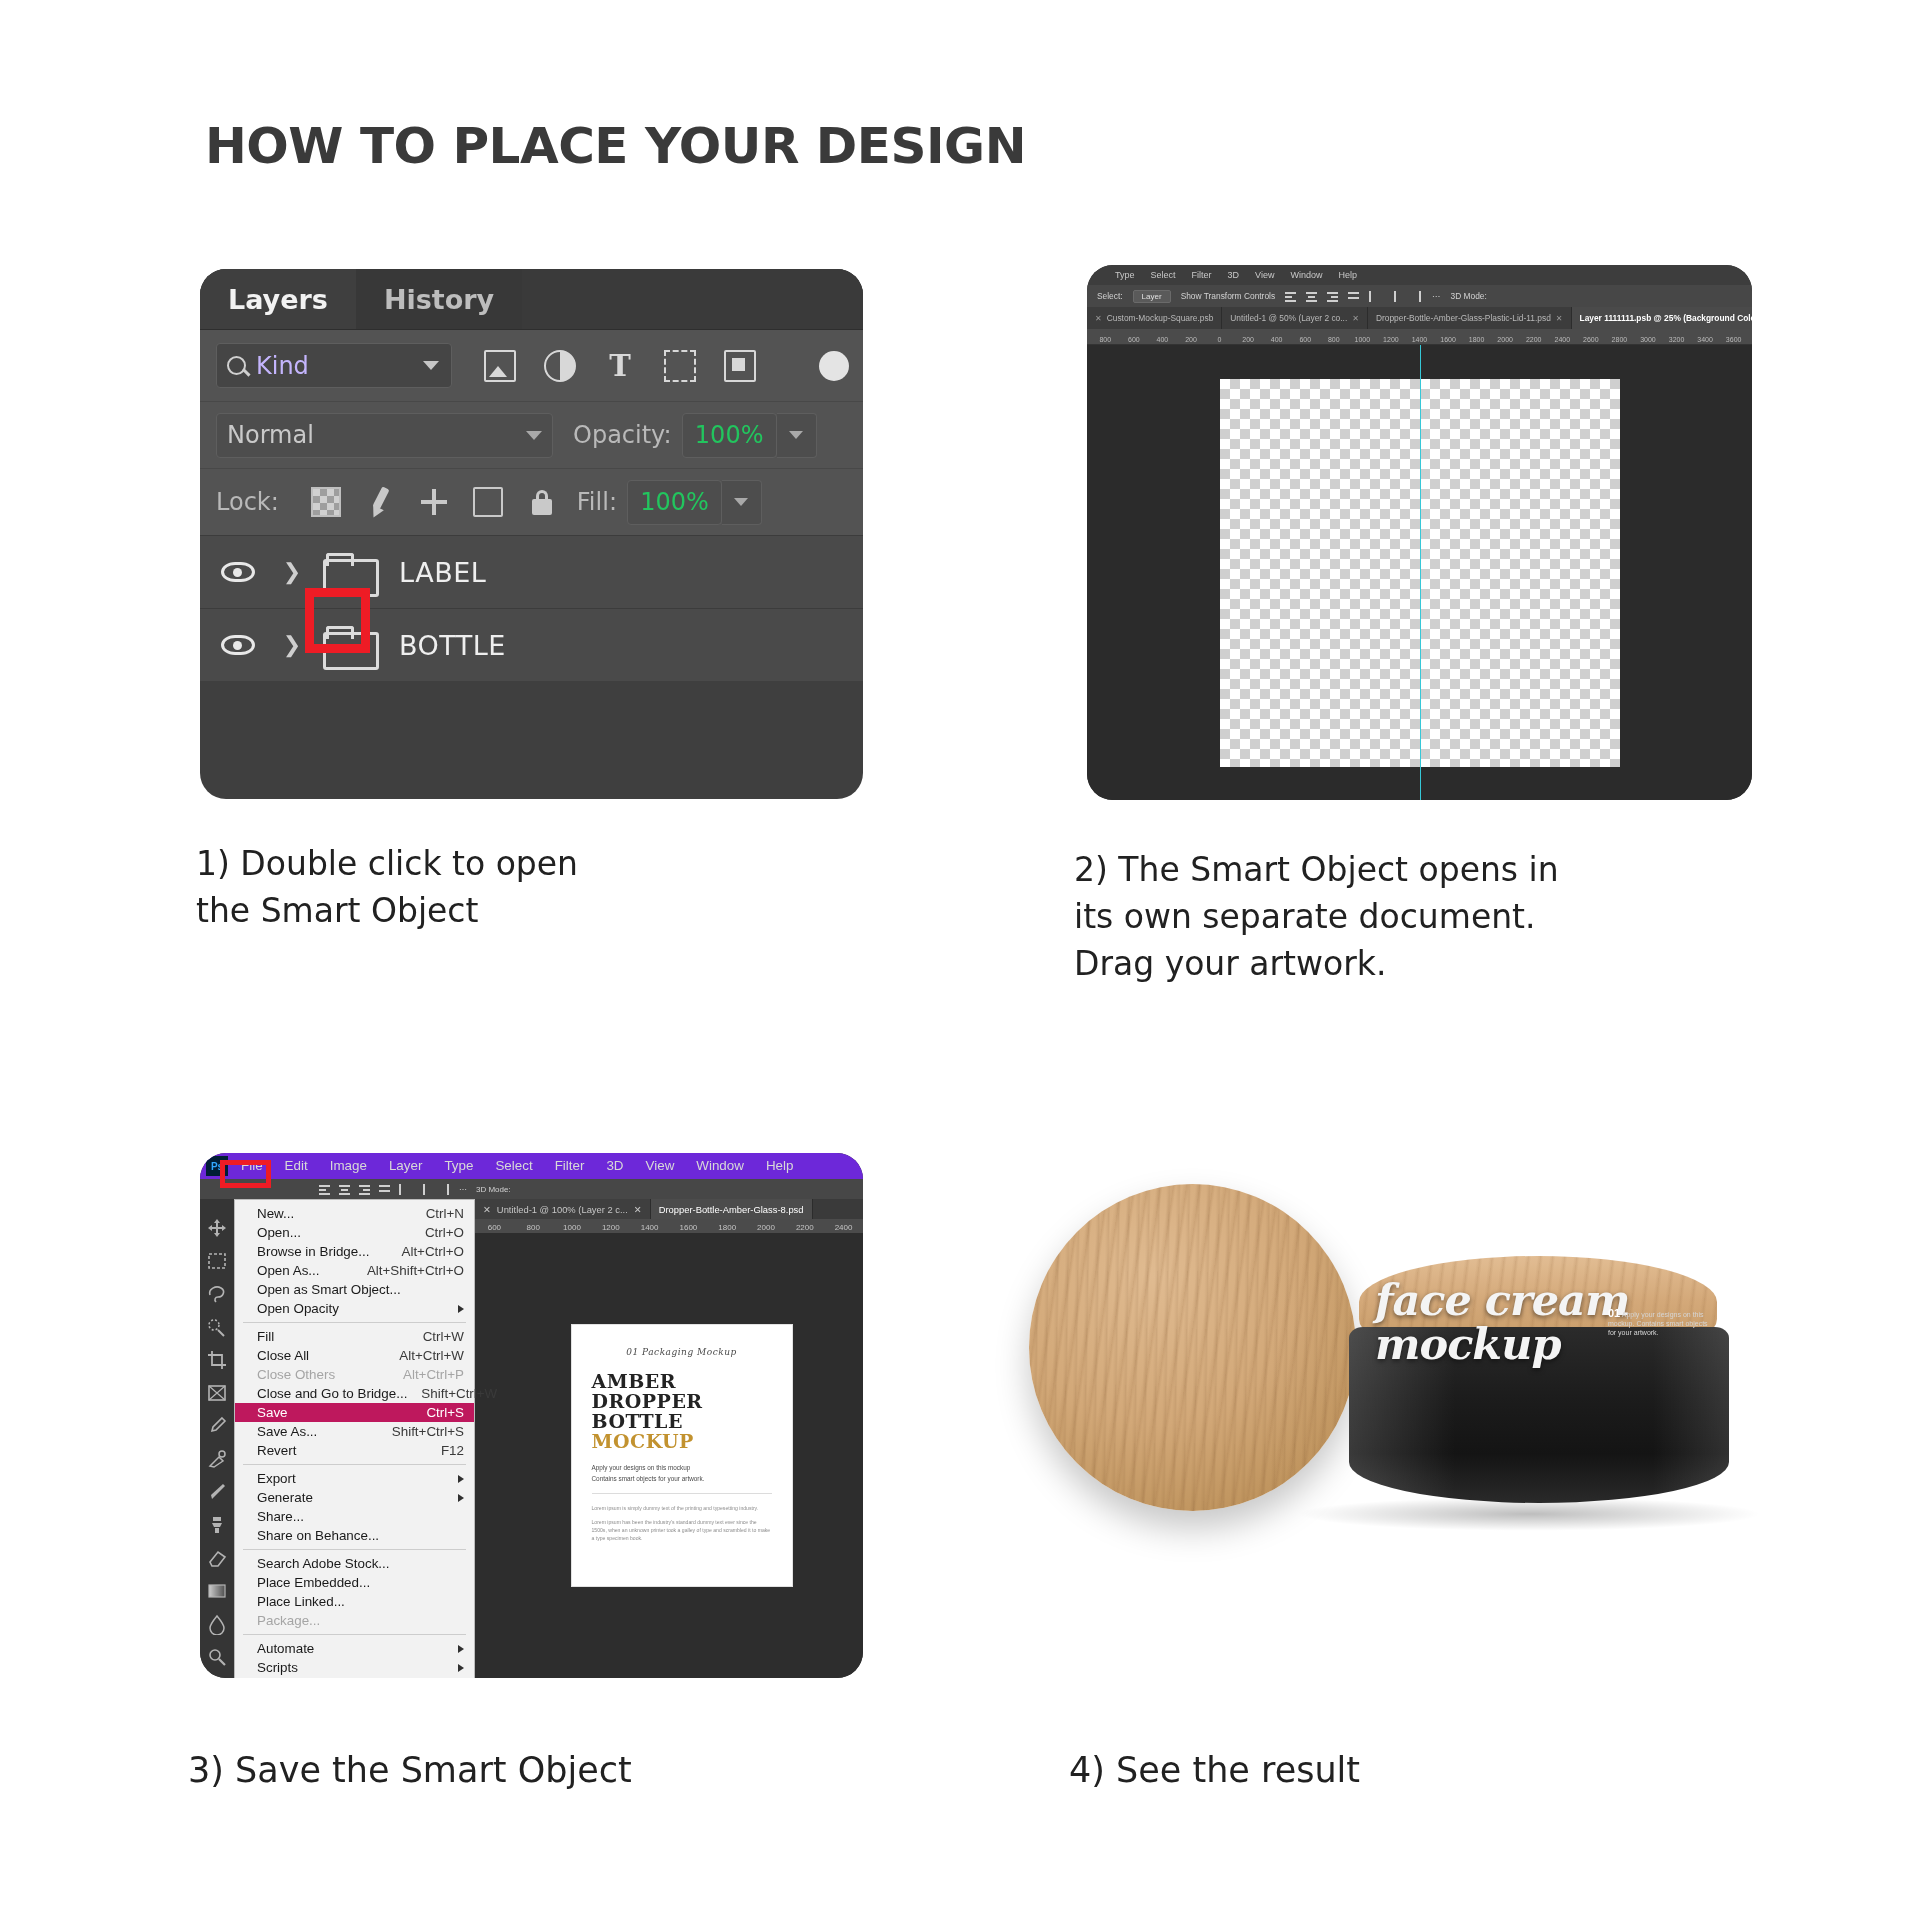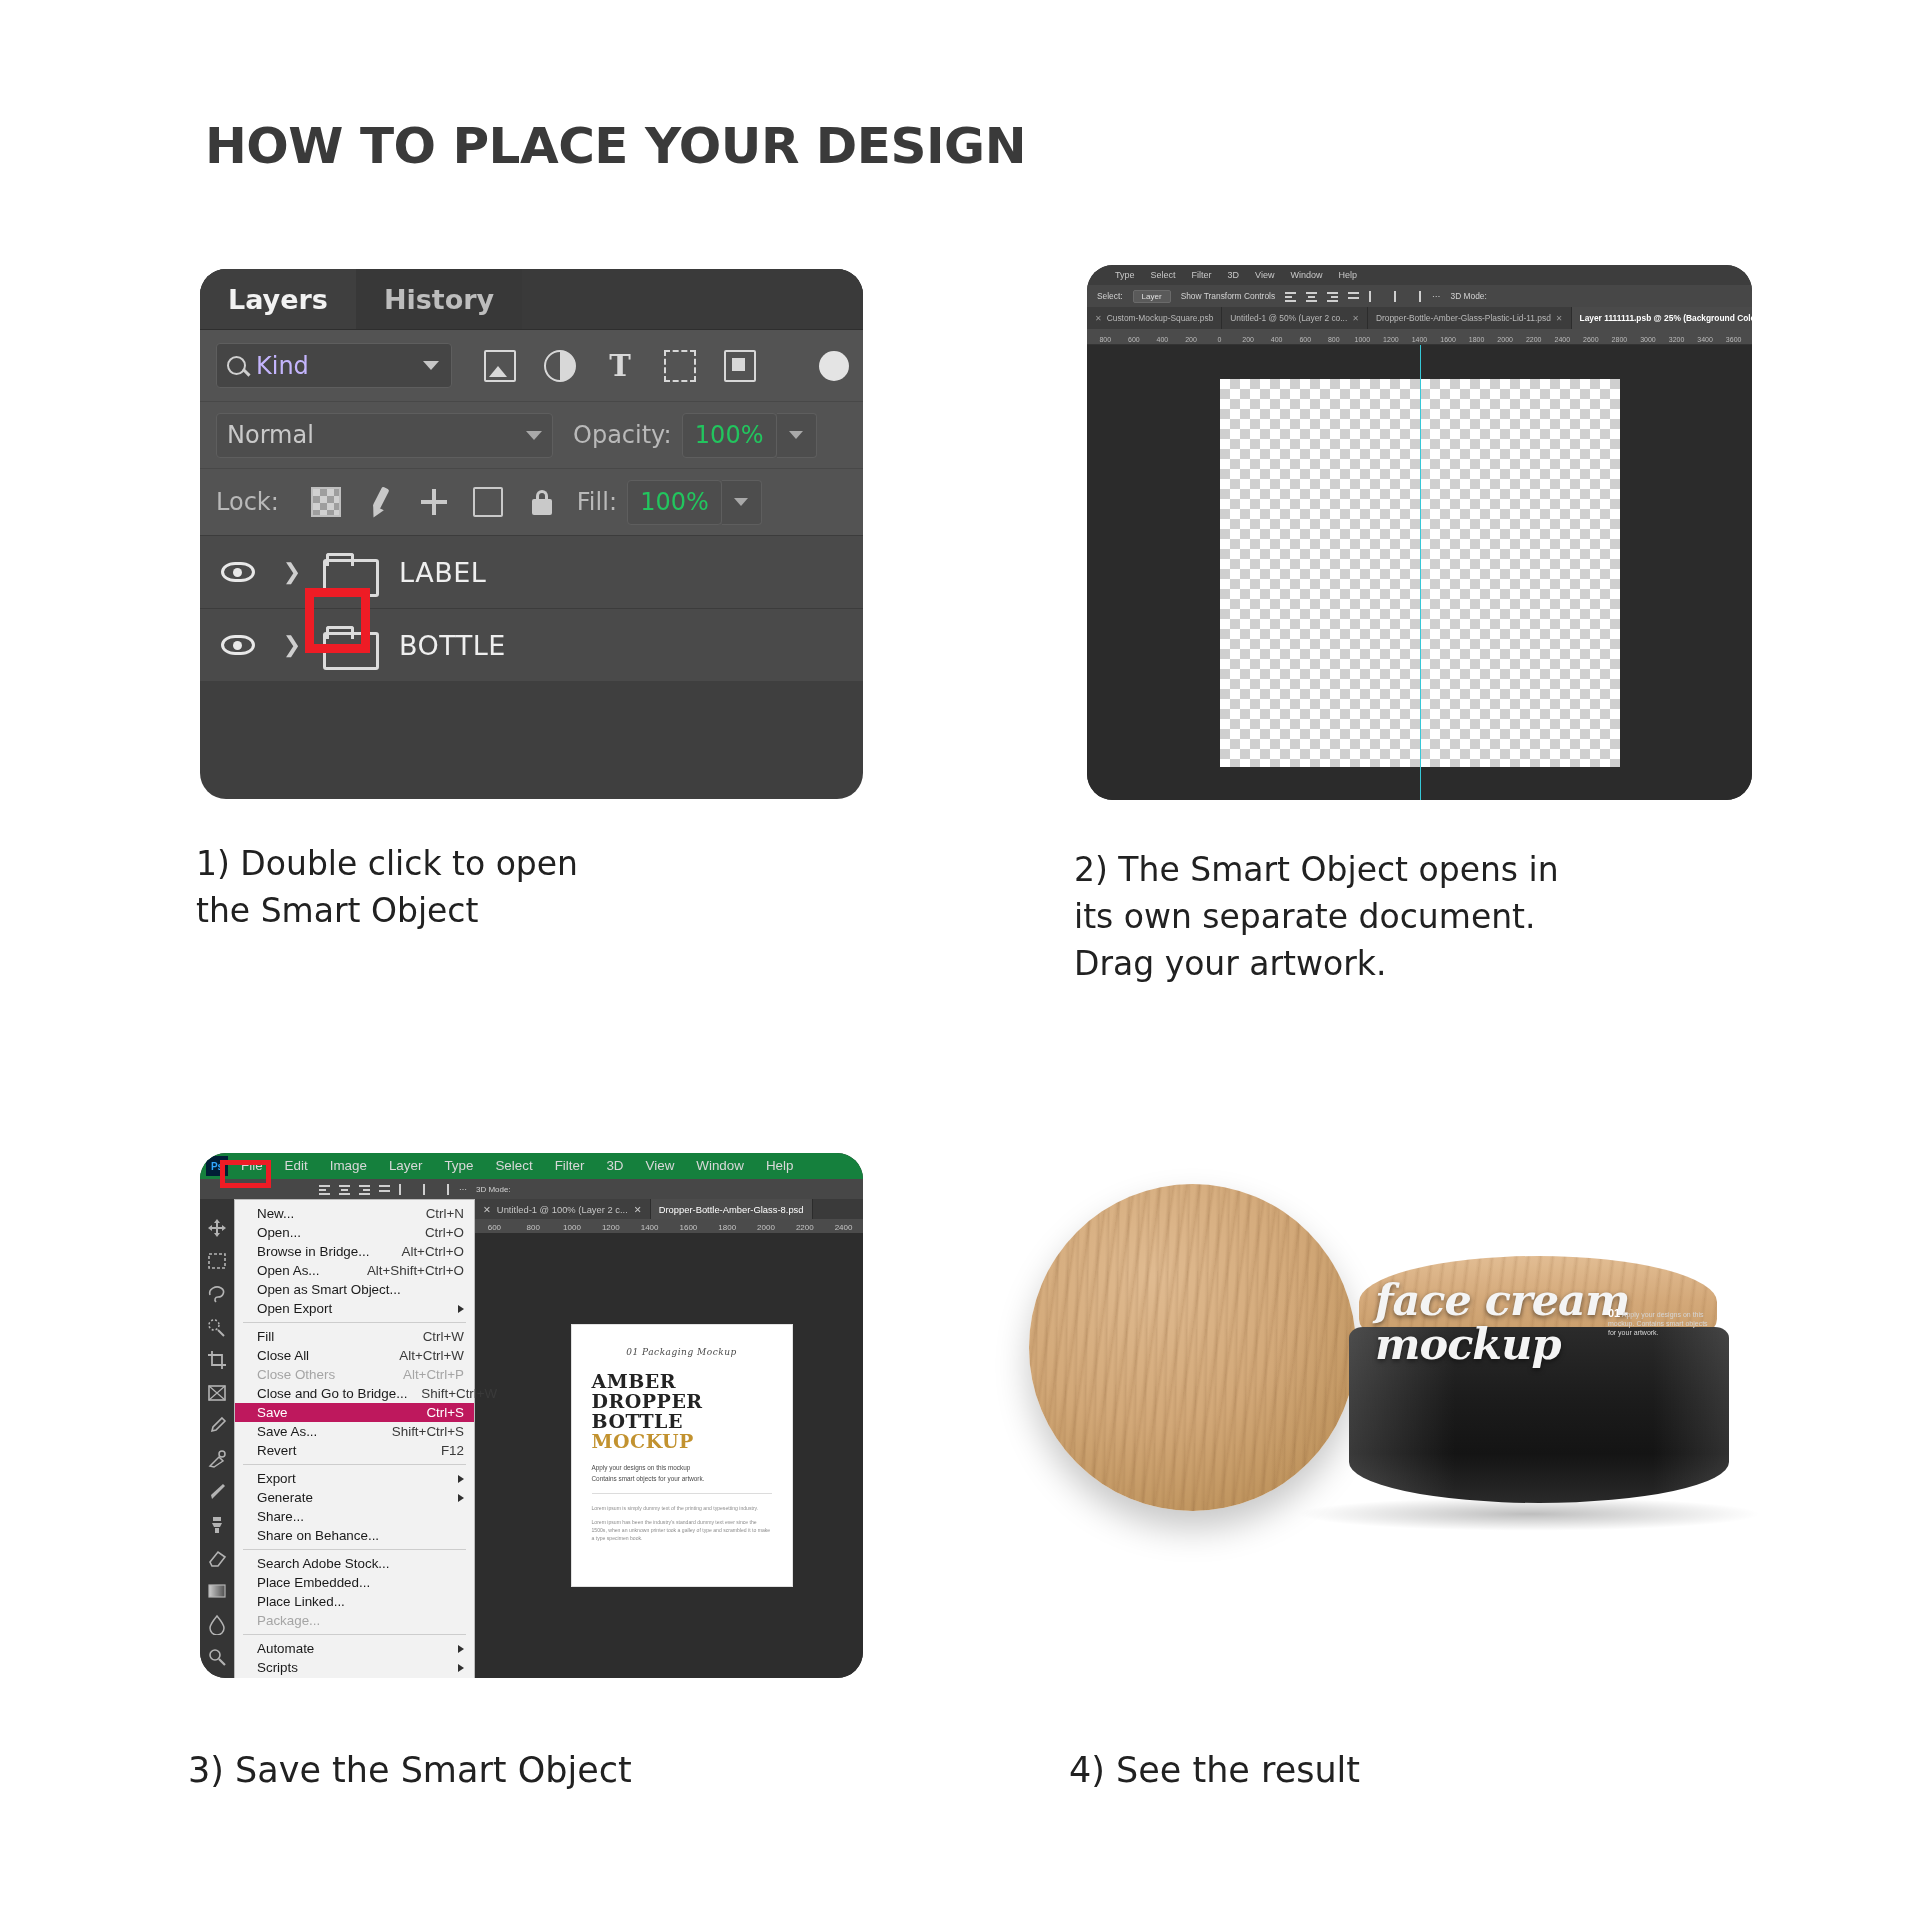--- a/index.html
+++ b/index.html
@@ -415,21 +415,21 @@
     width: 1.5px; background: #36c8d8;
   }
   .guide-ext {
     position: absolute;
     left: 50%; width: 1.5px; background: #36c8d8;
   }
 
   
   #panel3 { left: 200px; top: 1153px; width: 663px; height: 525px; background: #2b2b2b; }
   .ps3-menubar {
-    height: 26px; background: #15803d;
+    height: 26px; background: #6d28d9;
     display: flex; align-items: center;
     font-size: 13.4px; color: #d8d8d8;
     padding-left: 6px; gap: 0;
   }
   .ps3-menubar .mi { padding: 0 11px; line-height: 26px; }
   .ps3-ps-logo {
     width: 22px; height: 20px; background: #001e36;
     color: #31a8ff; font-size: 10px; font-weight: bold;
     display: flex; align-items: center; justify-content: center;
     margin-right: 2px;
@@ -1029,21 +1029,21 @@
           <span class="shortcut">Alt+Ctrl+O</span>
         </div>
       <div class="fm-item">
           <span class="label">Open As...</span>
           <span class="shortcut">Alt+Shift+Ctrl+O</span>
         </div>
       <div class="fm-item">
           <span class="label">Open as Smart Object...</span>
         </div>
       <div class="fm-item">
-          <span class="label">Open Export</span>
+          <span class="label">Open Opacity</span>
           <span class="caret"></span>
         </div>
       <div class="fm-sep"></div>
       <div class="fm-item">
           <span class="label">Fill</span>
           <span class="shortcut">Ctrl+W</span>
         </div>
       <div class="fm-item">
           <span class="label">Close All</span>
           <span class="shortcut">Alt+Ctrl+W</span>

